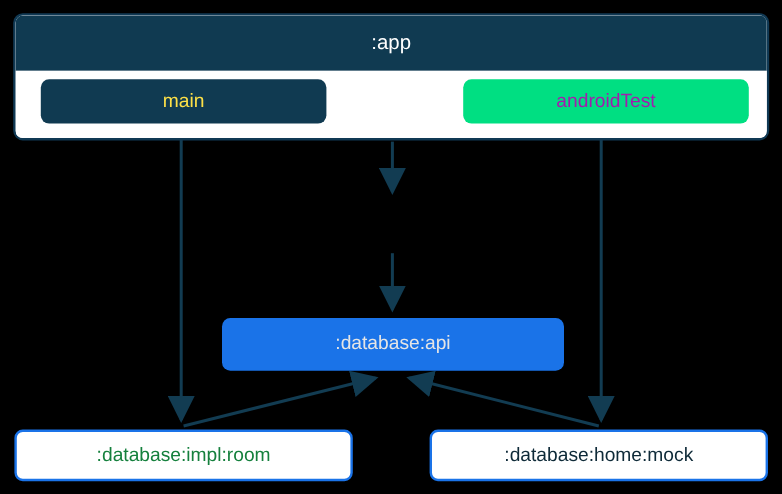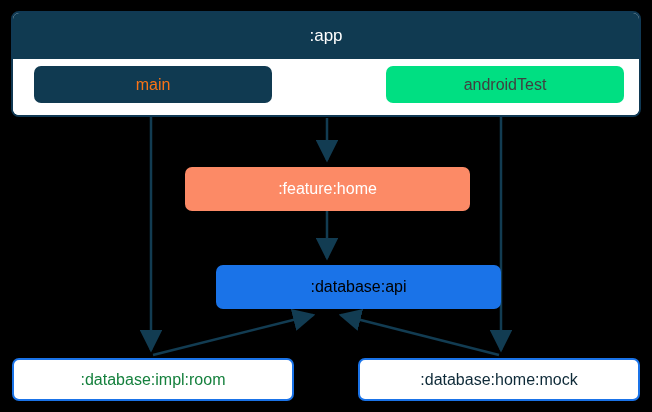--- a/index.html
+++ b/index.html
@@ -82,47 +82,46 @@
     font-size: 16px;
     line-height: 1;
     white-space: nowrap;
   }
   #srcset-main {
     left: 21px;
     top: 7px;
     width: 238px;
     height: 37px;
     background: #103A51;
-    color: #f97316;
+    color: #fde047;
   }
   #srcset-androidtest {
     left: 373px;
     top: 7px;
     width: 238px;
     height: 37px;
     background: #00DF82;
-    color: #404040;
+    color: #a21caf;
   }
 
   #node-feature-home {
     left: 185px;
     top: 167px;
     width: 285px;
     height: 44px;
     background: #FC8A66;
     color: #ffffff;
   }
   #node-database-api {
     left: 185px;
     top: 265px;
     width: 285px;
     height: 44px;
     background: #1A73E8;
-    color: #000000;
-    margin-left: 31px;
+    color: #e5e5e5;
   }
   #node-impl-room {
     left: 12px;
     top: 358px;
     width: 282px;
     height: 43px;
     background: #ffffff;
     color: #15803d;
     border: 2px solid #1A73E8;
   }
@@ -174,21 +173,20 @@
   </svg>
 
   <div id="app-container">
     <div id="app-header">:app</div>
     <div id="app-body">
       <div class="srcset" id="srcset-main">main</div>
       <div class="srcset" id="srcset-androidtest">androidTest</div>
     </div>
   </div>
 
-  <div class="node" id="node-feature-home">:feature:home</div>
 
   <div class="node" id="node-database-api">:database:api</div>
 
   <div class="node" id="node-impl-room">:database:impl:room</div>
 
   <div class="node" id="node-impl-mock">:database:home:mock</div>
 
 </div>
 
 </body></html>

